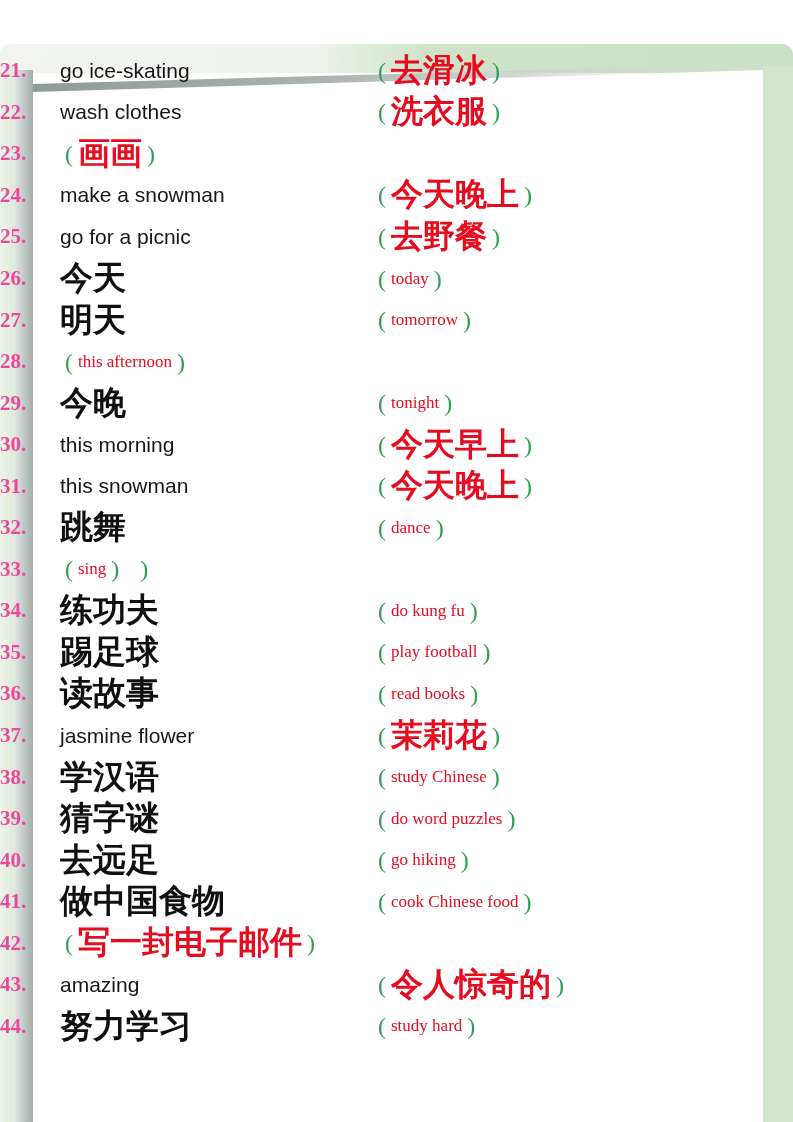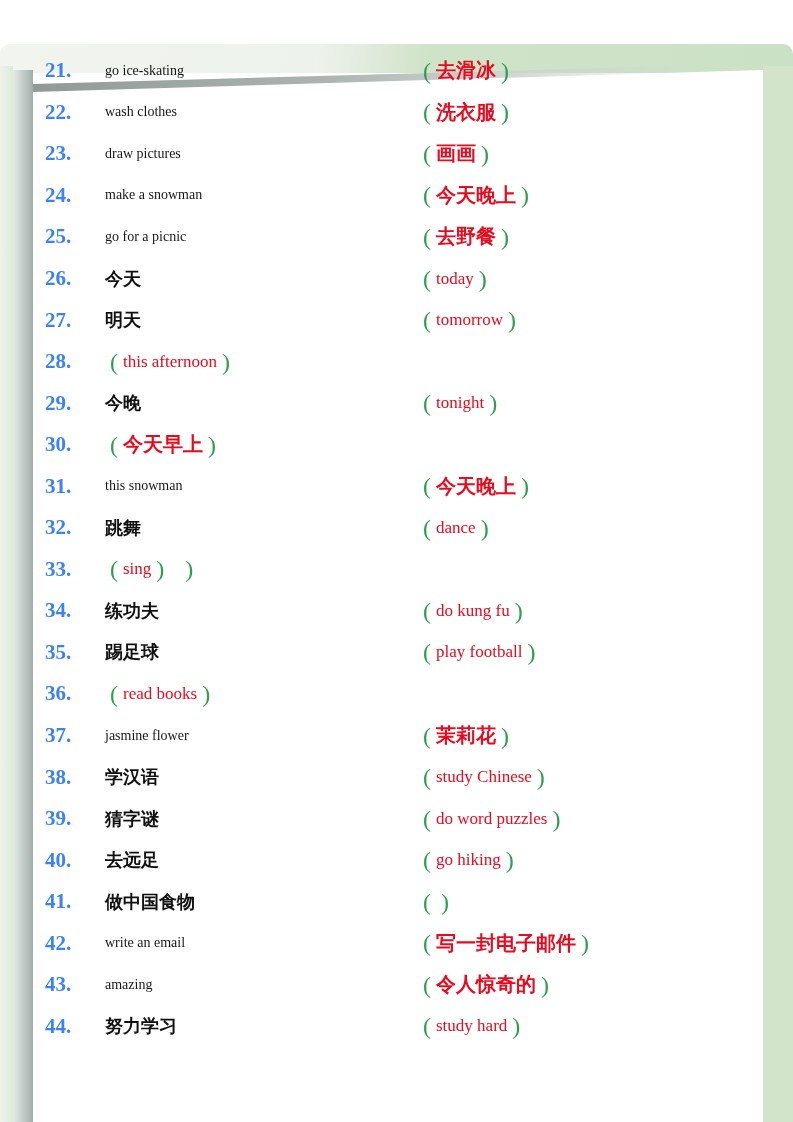--- a/index.html
+++ b/index.html
@@ -43,47 +43,47 @@
   
   .list {
     position:absolute; left:0; top:50px; width:793px; z-index:5;
   }
   .row {
     height:41.55px;
     display:flex; align-items:center;
   }
   .num {
     box-sizing:content-box;
-    padding-left:45px; width:60px;
+    width:60px;
     font-family:"Liberation Serif", serif;
-    font-weight:bold; font-size:21px; color:#3b82f6;
+    font-weight:bold; font-size:21px; color:#ec4899;
   }
   .term { flex:0 0 313px; white-space:nowrap; }
   .term.latin {
-    font-family:Liberation Serif, serif;
-    font-size:14px; color:#161616;
+    font-family:Liberation Sans, sans-serif;
+    font-size:21px; color:#161616;
   }
   .term.cjk {
     font-family:Liberation Sans, sans-serif;
-    font-size:18px; font-weight:600; color:#101010;
+    font-size:33px; font-weight:600; color:#101010;
   }
   .trans { display:flex; align-items:center; white-space:nowrap; }
   .paren {
     font-family:"Liberation Serif", serif;
     font-size:24px; color:var(--green,#2f9e50);
     margin:0 5px; line-height:1;
   }
   .paren.extra { margin-left:16px; }
   .red.latin {
     font-family:"Liberation Serif", serif;
     font-size:17px; color:var(--red,#e60b1e);
   }
   .red.cjk {
     font-family:"DejaVu Sans", sans-serif;
-    font-size:20px; font-weight:700; color:var(--red,#e60b1e);
+    font-size:32px; font-weight:700; color:var(--red,#e60b1e);
   }
 </style>
 </head>
 <body>
 
 <div class="top-band"></div>
 <div class="left-strip"></div>
 <div class="right-strip"></div>
 <div class="left-shadow"></div>
 <div class="edge-shadow"></div>
@@ -107,21 +107,20 @@
     <span class="trans">
       <span class="paren">(</span>
       <span class="red cjk">洗衣服</span>
       <span class="paren">)</span>
 
     </span>
   </div>
 
   <div class="row">
     <span class="num">23.</span>
-    <span class="term latin">draw pictures</span>
     <span class="trans">
       <span class="paren">(</span>
       <span class="red cjk">画画</span>
       <span class="paren">)</span>
 
     </span>
   </div>
 
   <div class="row">
     <span class="num">24.</span>
@@ -183,20 +182,21 @@
     <span class="trans">
       <span class="paren">(</span>
       <span class="red latin">tonight</span>
       <span class="paren">)</span>
 
     </span>
   </div>
 
   <div class="row">
     <span class="num">30.</span>
+    <span class="term latin">this morning</span>
     <span class="trans">
       <span class="paren">(</span>
       <span class="red cjk">今天早上</span>
       <span class="paren">)</span>
 
     </span>
   </div>
 
   <div class="row">
     <span class="num">31.</span>
@@ -247,20 +247,21 @@
     <span class="trans">
       <span class="paren">(</span>
       <span class="red latin">play football</span>
       <span class="paren">)</span>
 
     </span>
   </div>
 
   <div class="row">
     <span class="num">36.</span>
+    <span class="term cjk">读故事</span>
     <span class="trans">
       <span class="paren">(</span>
       <span class="red latin">read books</span>
       <span class="paren">)</span>
 
     </span>
   </div>
 
   <div class="row">
     <span class="num">37.</span>
@@ -304,28 +305,28 @@
       <span class="paren">)</span>
 
     </span>
   </div>
 
   <div class="row">
     <span class="num">41.</span>
     <span class="term cjk">做中国食物</span>
     <span class="trans">
       <span class="paren">(</span>
+      <span class="red latin">cook Chinese food</span>
       <span class="paren">)</span>
 
     </span>
   </div>
 
   <div class="row">
     <span class="num">42.</span>
-    <span class="term latin">write an email</span>
     <span class="trans">
       <span class="paren">(</span>
       <span class="red cjk">写一封电子邮件</span>
       <span class="paren">)</span>
 
     </span>
   </div>
 
   <div class="row">
     <span class="num">43.</span>

